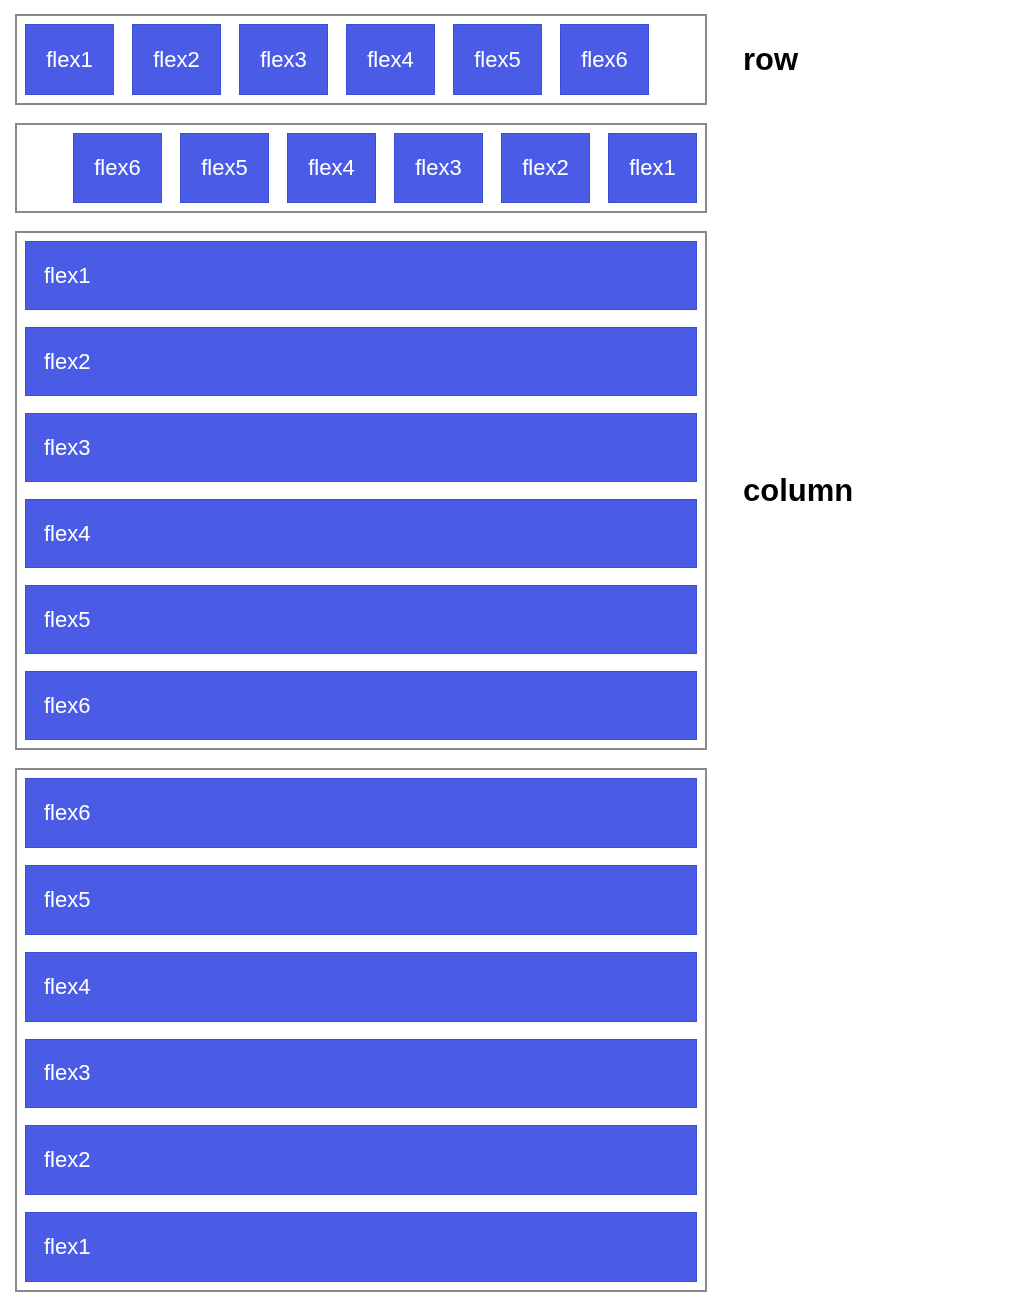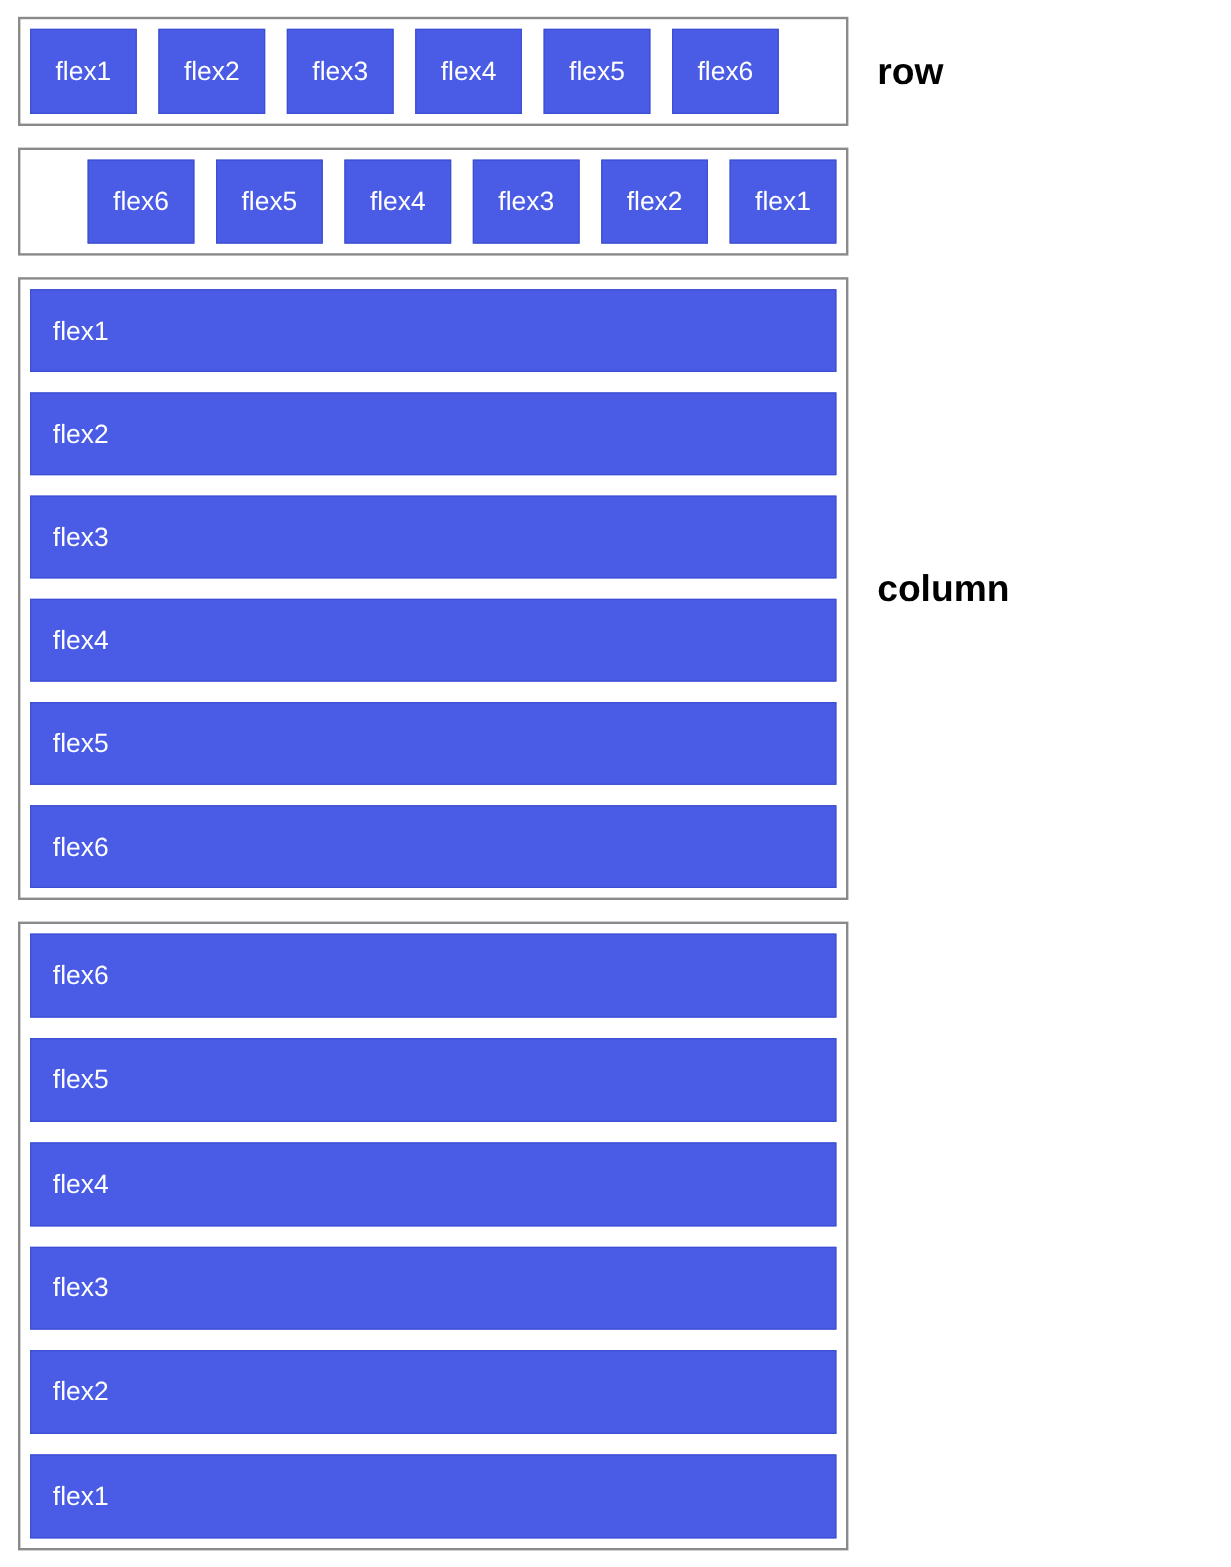--- a/index.html
+++ b/index.html
@@ -47,21 +47,21 @@
     flex: none;
     width: 89px;
     justify-content: center;
   }
   .fc-column .item, .fc-column-reverse .item {
     flex: 1 1 auto;
     justify-content: flex-start;
     padding-left: 18px;
   }
   .dir-label {
-    margin-left: 24px;
+    margin-left: 36px;
     font-size: 31px;
     font-weight: bold;
     color: var(--label-color, #000000);
     white-space: nowrap;
   }
 </style>
 </head>
 <body>
 
 <div class="canvas">

